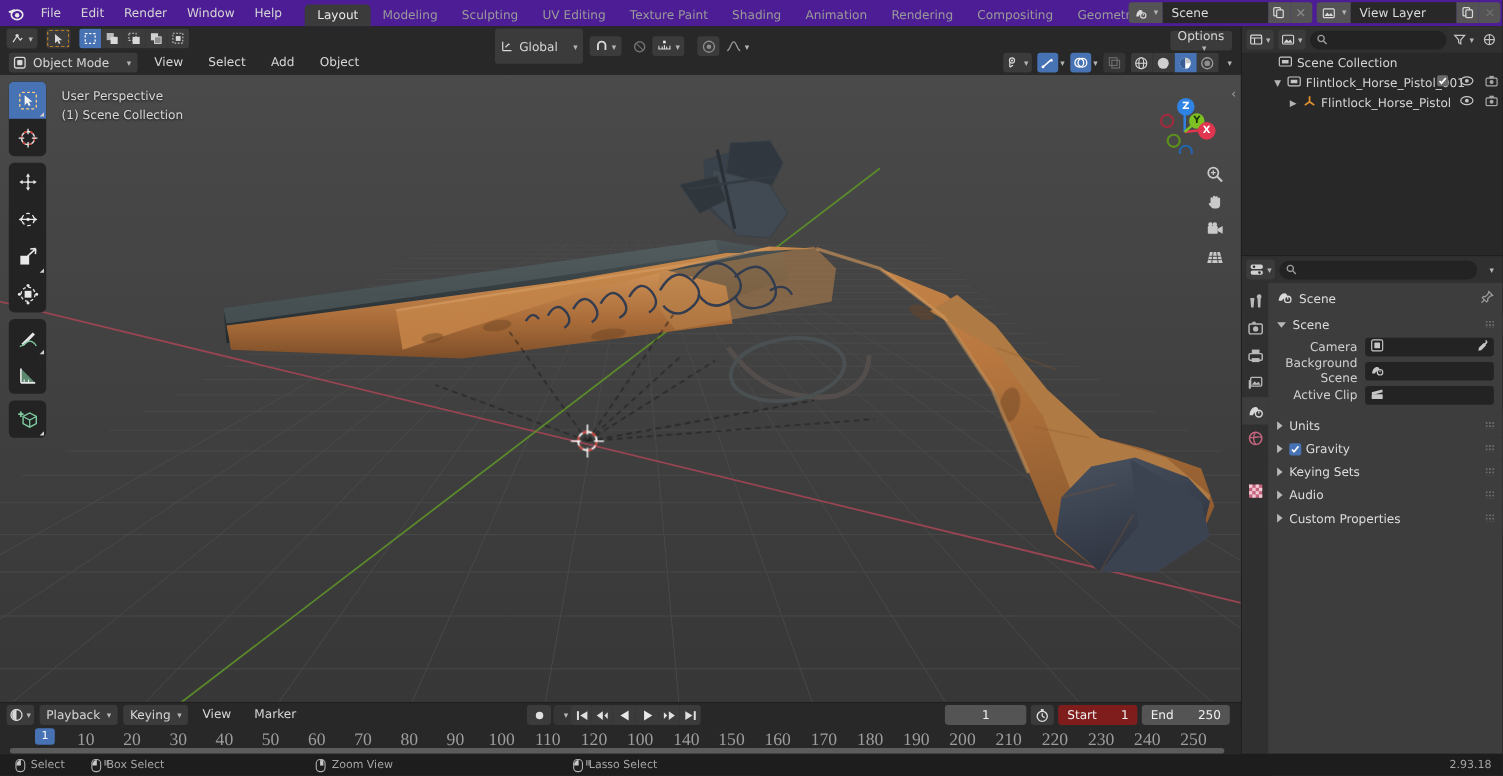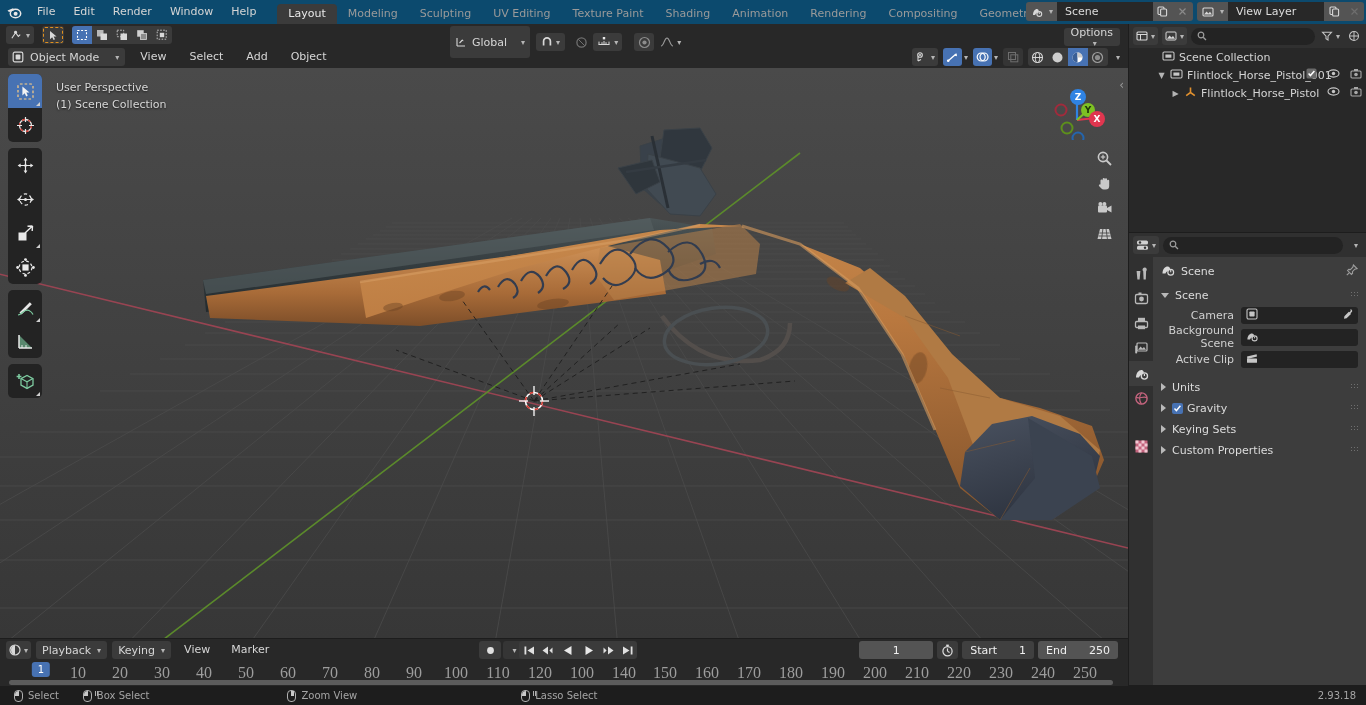--- a/index.html
+++ b/index.html
@@ -10,21 +10,21 @@
     font-size: 11px;
     color: #e5e5e5;
     overflow: hidden;
     user-select: none;
   }
   #app { position: relative; width: 1366px; height: 705px; }
 
   
   #topbar {
     position: absolute; left: 0; top: 0; width: 1366px; height: 24px;
-    background: #0c4a6e;
+    background: #4c1d95;
     display: flex; align-items: center;
   }
   .blender-logo {
     width: 28px; height: 24px; display: flex; align-items: center; justify-content: center;
   }
   .menu-item {
     padding: 0 9px; height: 20px; line-height: 20px; color: #d5d5d5;
     font-size: 11px; border-radius: 3px; white-space: nowrap;
   }
   .ws-tabs { display: flex; align-items: flex-end; height: 24px; margin-left: 12px; }
@@ -1045,20 +1045,25 @@
           <span style="margin-left:-2px;">Gravity</span>
           <span class="grip"></span>
         </div>
 
         <div class="pr-panel-hdr" style="margin-top:1px;">
           <span class="tri"></span>
           <span>Keying Sets</span>
           <span class="grip"></span>
         </div>
 
+        <div class="pr-panel-hdr" style="margin-top:1px;">
+          <span class="tri"></span>
+          <span>Audio</span>
+          <span class="grip"></span>
+        </div>
 
 
         <div class="pr-panel-hdr" style="margin-top:1px;">
           <span class="tri"></span>
           <span>Custom Properties</span>
           <span class="grip"></span>
         </div>
       </div>
     </div>
   </div>
@@ -1134,21 +1139,21 @@
       <div style="position:absolute;right:10px;top:2px;display:flex;align-items:center;gap:4px;">
         <div style="background:#545454;border-radius:3px;width:74px;height:18px;display:flex;align-items:center;justify-content:center;font-size:11px;color:#f0f0f0;">1</div>
         <div class="hdr-btn" style="width:21px;padding:0;height:18px;">
           <svg width="13" height="13" viewBox="0 0 13 13">
               <circle cx="6.5" cy="7.2" r="4.6" fill="none" stroke="#e0e0e0" stroke-width="1.2"></circle>
               <line x1="6.5" y1="4.4" x2="6.5" y2="7.2" stroke="#e0e0e0" stroke-width="1.2"></line>
               <line x1="6.5" y1="7.2" x2="8.6" y2="8.4" stroke="#e0e0e0" stroke-width="1.1"></line>
               <rect x="5.2" y="0.6" width="2.6" height="1.6" fill="#e0e0e0"></rect>
             </svg>
         </div>
-        <div style="background:#404040;border-radius:3px;height:18px;display:flex;align-items:center;padding:0 8px;gap:22px;font-size:11px;color:#f0f0f0;justify-content:space-between;">
+        <div style="background:#7f1d1d;border-radius:3px;height:18px;display:flex;align-items:center;padding:0 8px;gap:22px;font-size:11px;color:#f0f0f0;justify-content:space-between;">
           <span>Start</span>
           <span>1</span>
         </div>
         <div style="background:#545454;border-radius:3px;height:18px;display:flex;align-items:center;padding:0 8px;gap:22px;font-size:11px;color:#f0f0f0;">
           <span>End</span>
           <span>250</span>
         </div>
       </div>
     </div>
 

